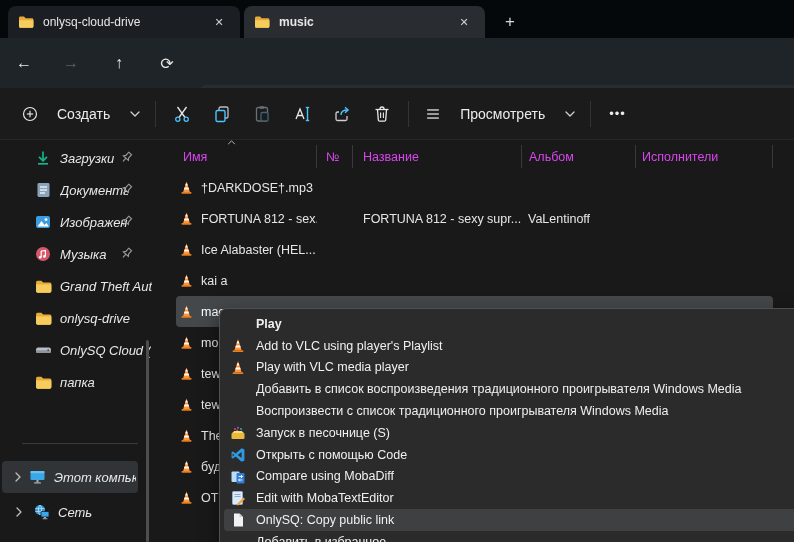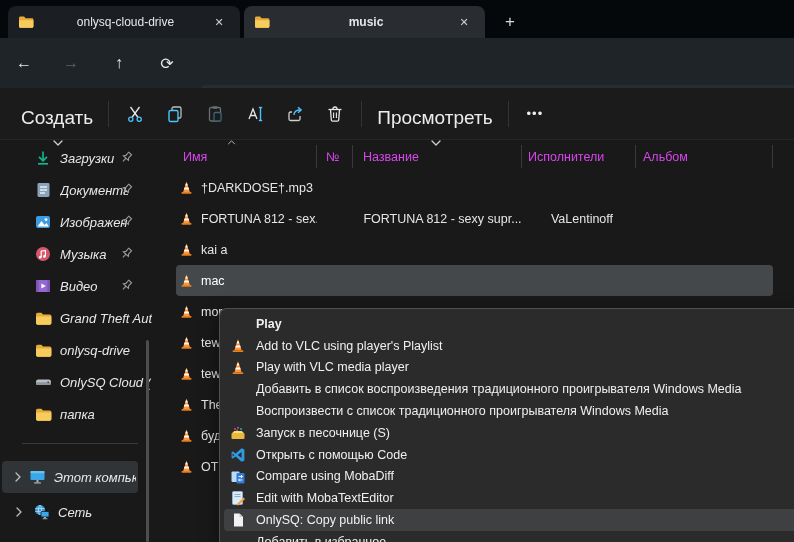--- a/index.html
+++ b/index.html
@@ -1,37 +1,37 @@
 <!DOCTYPE html>
 <html><head>
 <meta charset="utf-8">
 <style>
   html,body{margin:0;padding:0;background:#000;}
   *{box-sizing:border-box;font-family:"Liberation Sans","DejaVu Sans",sans-serif;}
   #window{position:relative;width:794px;height:542px;background:#191919;overflow:hidden;color:#eaeaea;}
-  .abs{position:absolute;text-align:center;}
+  .abs{position:absolute;}
   
   #tabstrip{left:0;top:0;width:794px;height:38px;background:#04080b;}
   .tab{top:6px;height:32px;border-radius:8px 8px 0 0;display:flex;align-items:center;padding:0 10px;font-size:12px;color:#e6e6e6;}
   #tab1{left:8px;width:232px;background:#1b1f23;}
   #tab2{left:244px;width:241px;background:#292d31;}
   .tab .tab-label{flex:1;margin-left:9px;white-space:nowrap;overflow:hidden;}
   #tab2 .tab-label{font-weight:bold;}
   .tab-close{width:22px;height:22px;display:flex;align-items:center;justify-content:center;color:#cfcfcf;font-size:11px;border-radius:4px;}
   #new-tab{left:496px;top:9px;width:28px;height:26px;display:flex;align-items:center;justify-content:center;color:#d8d8d8;font-size:17px;border-radius:4px;}
   
   #navbar{left:0;top:38px;width:794px;height:50px;background:#1f2428;}
   .navbtn{top:9px;width:32px;height:32px;display:flex;align-items:center;justify-content:center;font-size:16px;color:#e8e8e8;border-radius:4px;}
   .navbtn.disabled{color:#5c6165;}
   #addressbar{left:200px;top:47px;width:600px;height:33px;background:#272c31;border-radius:6px;display:flex;align-items:center;padding-left:16px;font-size:13px;color:#ececec;}
   .crumb-sep{color:#c3c3c3;font-size:13px;margin:0 13px;}
   .crumb{white-space:nowrap;}
   
   #toolbar{left:0;top:88px;width:794px;height:52px;background:#1b1b1b;border-bottom:1px solid #262626;display:flex;align-items:center;}
-  .tbtn{display:flex;align-items:center;gap:11px;height:36px;padding:0 9px;border-radius:4px;font-size:19px;color:#ececec;white-space:nowrap;flex-direction:column;}
+  .tbtn{display:flex;align-items:center;gap:18px;height:36px;padding:0 9px;border-radius:4px;font-size:14px;color:#ececec;white-space:nowrap;}
   .tdiv{width:1px;height:26px;background:#343434;margin:0 6px;}
   .ticon{width:40px;height:36px;display:flex;align-items:center;justify-content:center;border-radius:4px;}
   .chev{margin-left:2px;display:flex;}
   #more-btn{font-size:13px;letter-spacing:1px;color:#ececec;padding:0 12px;}
   
   #sidebar{left:0;top:142px;width:152px;}
   .side-item{height:32px;display:flex;align-items:center;padding-left:34px;position:relative;font-size:13px;color:#e8e8e8;}
   .side-ic{width:18px;height:18px;display:flex;align-items:center;justify-content:center;margin-right:8px;flex:none;}
   .side-label{white-space:nowrap;overflow:hidden;max-width:68px;font-style:italic;}
   .pin{position:absolute;right:18px;top:8px;width:15px;height:15px;}
@@ -265,36 +265,20 @@
       </span>
       <span class="side-label">Музыка</span>
       <span class="pin">
           <svg width="15" height="15" viewBox="0 0 16 16">
             <use href="#sym-pin"></use>
           </svg>
         </span>
     </div>
     <div class="side-item">
       <span class="side-ic">
-        <svg width="16" height="16" viewBox="0 0 16 16">
-            <rect x="1" y="2" width="14" height="12" rx="2" fill="#9468cf"></rect>
-            <rect x="1" y="2" width="2.6" height="12" fill="#7e54b8"></rect>
-            <rect x="12.4" y="2" width="2.6" height="12" fill="#7e54b8"></rect>
-            <path d="M6.4 5.4 L10.8 8 L6.4 10.6 Z" fill="#fff"></path>
-          </svg>
-      </span>
-      <span class="side-label">Видео</span>
-      <span class="pin">
-          <svg width="15" height="15" viewBox="0 0 16 16">
-            <use href="#sym-pin"></use>
-          </svg>
-        </span>
-    </div>
-    <div class="side-item">
-      <span class="side-ic">
           <svg width="17" height="15" viewBox="0 0 16 14">
             <use href="#sym-folder"></use>
           </svg>
         </span>
       <span class="side-label" style="max-width:96px">Grand Theft Aut</span>
     </div>
     <div class="side-item">
       <span class="side-ic">
           <svg width="17" height="15" viewBox="0 0 16 14">
             <use href="#sym-folder"></use>
@@ -355,22 +339,22 @@
         </svg>
     </span>
     <span class="side-label" style="max-width:82px">Сеть</span>
   </div>
   <div id="side-scroll" class="abs"></div>
 
   <div id="colheader" class="abs">
     <div class="hcell" style="padding-left:7px">Имя</div>
     <div class="hcell" style="padding-left:9px">№</div>
     <div class="hcell" style="padding-left:10px">Название</div>
+    <div class="hcell" style="padding-left:7px">Альбом</div>
     <div class="hcell" style="padding-left:6px">Исполнители</div>
-    <div class="hcell" style="padding-left:7px">Альбом</div>
   </div>
   <div id="sort-caret" class="abs">
     <svg width="9" height="5" viewBox="0 0 10 6">
         <polyline points="1,5 5,1 9,5" fill="none" stroke="#b5b5b5" stroke-width="1.2"></polyline>
       </svg>
   </div>
 
   <div id="rows" class="abs">
     <div class="frow">
       <div class="fname">
@@ -387,20 +371,32 @@
     <div class="frow">
       <div class="fname">
           <svg class="cone" viewBox="0 0 16 16">
             <use href="#sym-cone"></use>
           </svg>
           <span>FORTUNA 812 - sex...</span>
         </div>
       <div class="fcell"></div>
         <div class="fcell ftitle">FORTUNA 812 - sexy supr...</div>
         <div class="fcell fartists">VaLentinoff</div>
+        <div class="fcell"></div>
+    </div>
+    <div class="frow">
+      <div class="fname">
+          <svg class="cone" viewBox="0 0 16 16">
+            <use href="#sym-cone"></use>
+          </svg>
+          <span>Ice Alabaster (HEL...</span>
+        </div>
+      <div class="fcell"></div>
+        <div class="fcell ftitle"></div>
+        <div class="fcell fartists"></div>
         <div class="fcell"></div>
     </div>
     <div class="frow">
       <div class="fname">
           <svg class="cone" viewBox="0 0 16 16">
             <use href="#sym-cone"></use>
           </svg>
           <span>kai a</span>
         </div>
       <div class="fcell"></div>

